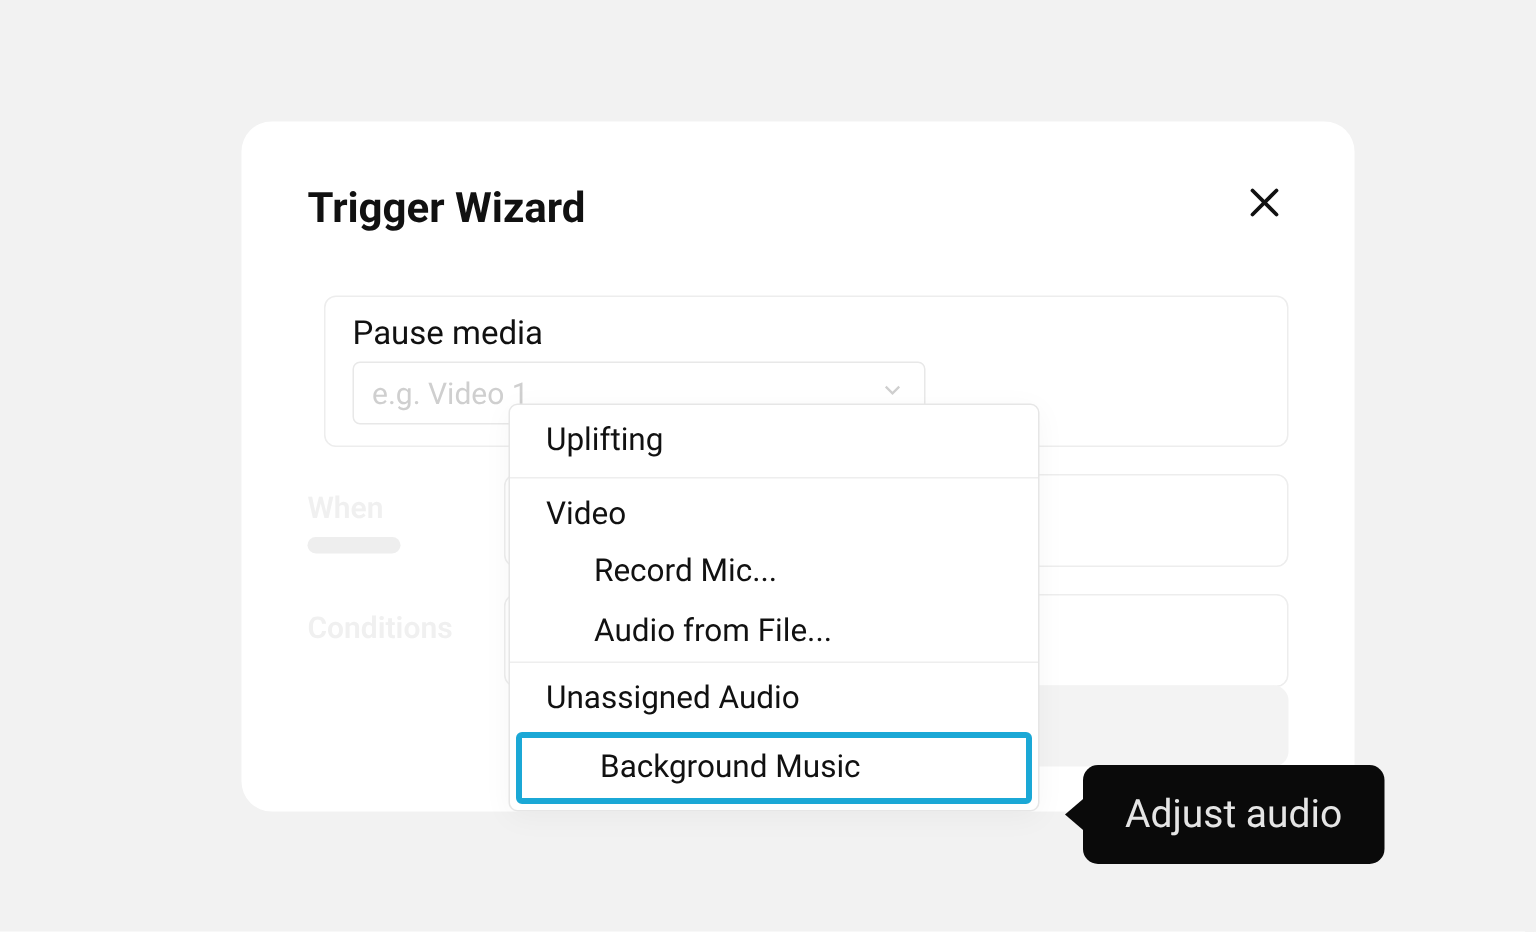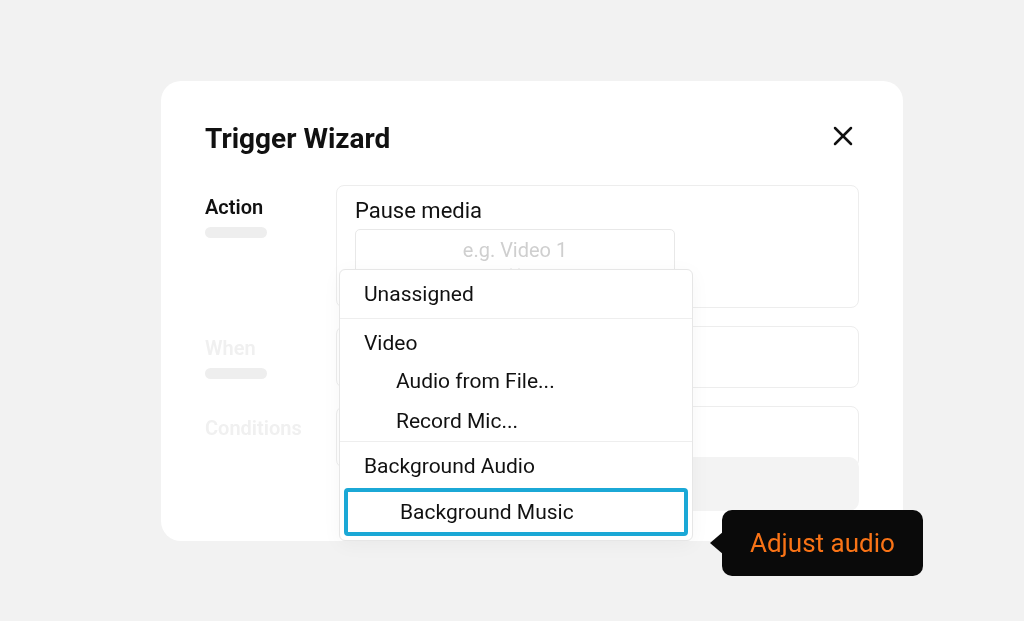--- a/index.html
+++ b/index.html
@@ -28,21 +28,21 @@
       width: 742px;
       height: 460px;
       background: #ffffff;
       border-radius: 20px;
       padding: 38px 44px;
     }
     .modal-header {
       display: flex;
       justify-content: space-between;
       align-items: center;
-      margin-bottom: 28px;
+      margin-bottom: 40px;
     }
     .modal-title {
       font-size: 28px;
       font-weight: 700;
       color: #111;
     }
     .close-icon {
       font-size: 30px;
       font-weight: 300;
       color: #111;
@@ -98,22 +98,21 @@
       color: #111;
       margin-bottom: 6px;
     }
     .select-inner {
       border: 1px solid #e8e8e8;
       border-radius: 5px;
       padding: 8px 12px;
       display: flex;
       justify-content: space-between;
       align-items: center;
-      width: 320px;
-      flex-direction: column;
+      width: 382px;
     }
     .select-placeholder {
       font-size: 20px;
       color: #cfcfcf;
     }
     .chevron {
       color: #cfcfcf;
     }
     .dropdown {
       position: absolute;
@@ -151,21 +150,21 @@
       border: 4px solid #1ba8d6;
       border-radius: 4px;
       margin: 4px;
       padding-left: 52px;
     }
     .tooltip {
       position: absolute;
       left: 704px;
       top: 492px;
       background: #0a0a0a;
-      color: #f97316;
+      color: #e5e5e5;
       font-size: 26px;
       padding: 18px 28px;
       border-radius: 10px;
       z-index: 20;
     }
     .tooltip-arrow {
       position: absolute;
       left: -12px;
       top: 50%;
       transform: translateY(-50%);
@@ -196,24 +195,20 @@
       <div class="modal-title">Trigger Wizard</div>
       <div class="close-icon">
         <svg width="24" height="24" viewBox="0 0 24 24" fill="none" stroke="#111" stroke-width="2.5" stroke-linecap="round">
           <line x1="4" y1="4" x2="20" y2="20"></line>
           <line x1="20" y1="4" x2="4" y2="20"></line>
         </svg>
       </div>
     </div>
 
     <div class="form-row">
-      <div class="form-label-col">
-        <div class="form-label">Action</div>
-        <div class="skeleton-bar"></div>
-      </div>
       <div class="field-col">
         <div class="field-box">
           <div class="action-value">Pause media</div>
           <div class="select-inner">
             <span class="select-placeholder">e.g. Video 1</span>
             <span class="chevron">
               <svg width="18" height="18" viewBox="0 0 24 24" fill="none" stroke="#cfcfcf" stroke-width="2">
                   <polyline points="6 9 12 15 18 9"></polyline>
                 </svg>
             </span>
@@ -239,27 +234,27 @@
       <div class="field-col">
         <div class="field-box-empty"></div>
       </div>
     </div>
 
     <div class="footer-button-placeholder"></div>
 
   </div>
 
   <div class="dropdown">
-    <div class="dropdown-item">Unassigned</div>
+    <div class="dropdown-item">Uplifting</div>
     <div class="dropdown-separator"></div>
     <div class="dropdown-header">Video</div>
+    <div class="dropdown-subitem">Record Mic...</div>
     <div class="dropdown-subitem">Audio from File...</div>
-    <div class="dropdown-subitem">Record Mic...</div>
     <div class="dropdown-separator"></div>
-    <div class="dropdown-header">Background Audio</div>
+    <div class="dropdown-header">Unassigned Audio</div>
     <div class="dropdown-subitem dropdown-highlighted">Background Music</div>
   </div>
 
   <div class="tooltip">
     <div class="tooltip-arrow"></div>
     <span>Adjust audio</span>
   </div>
 
 </div>
 

